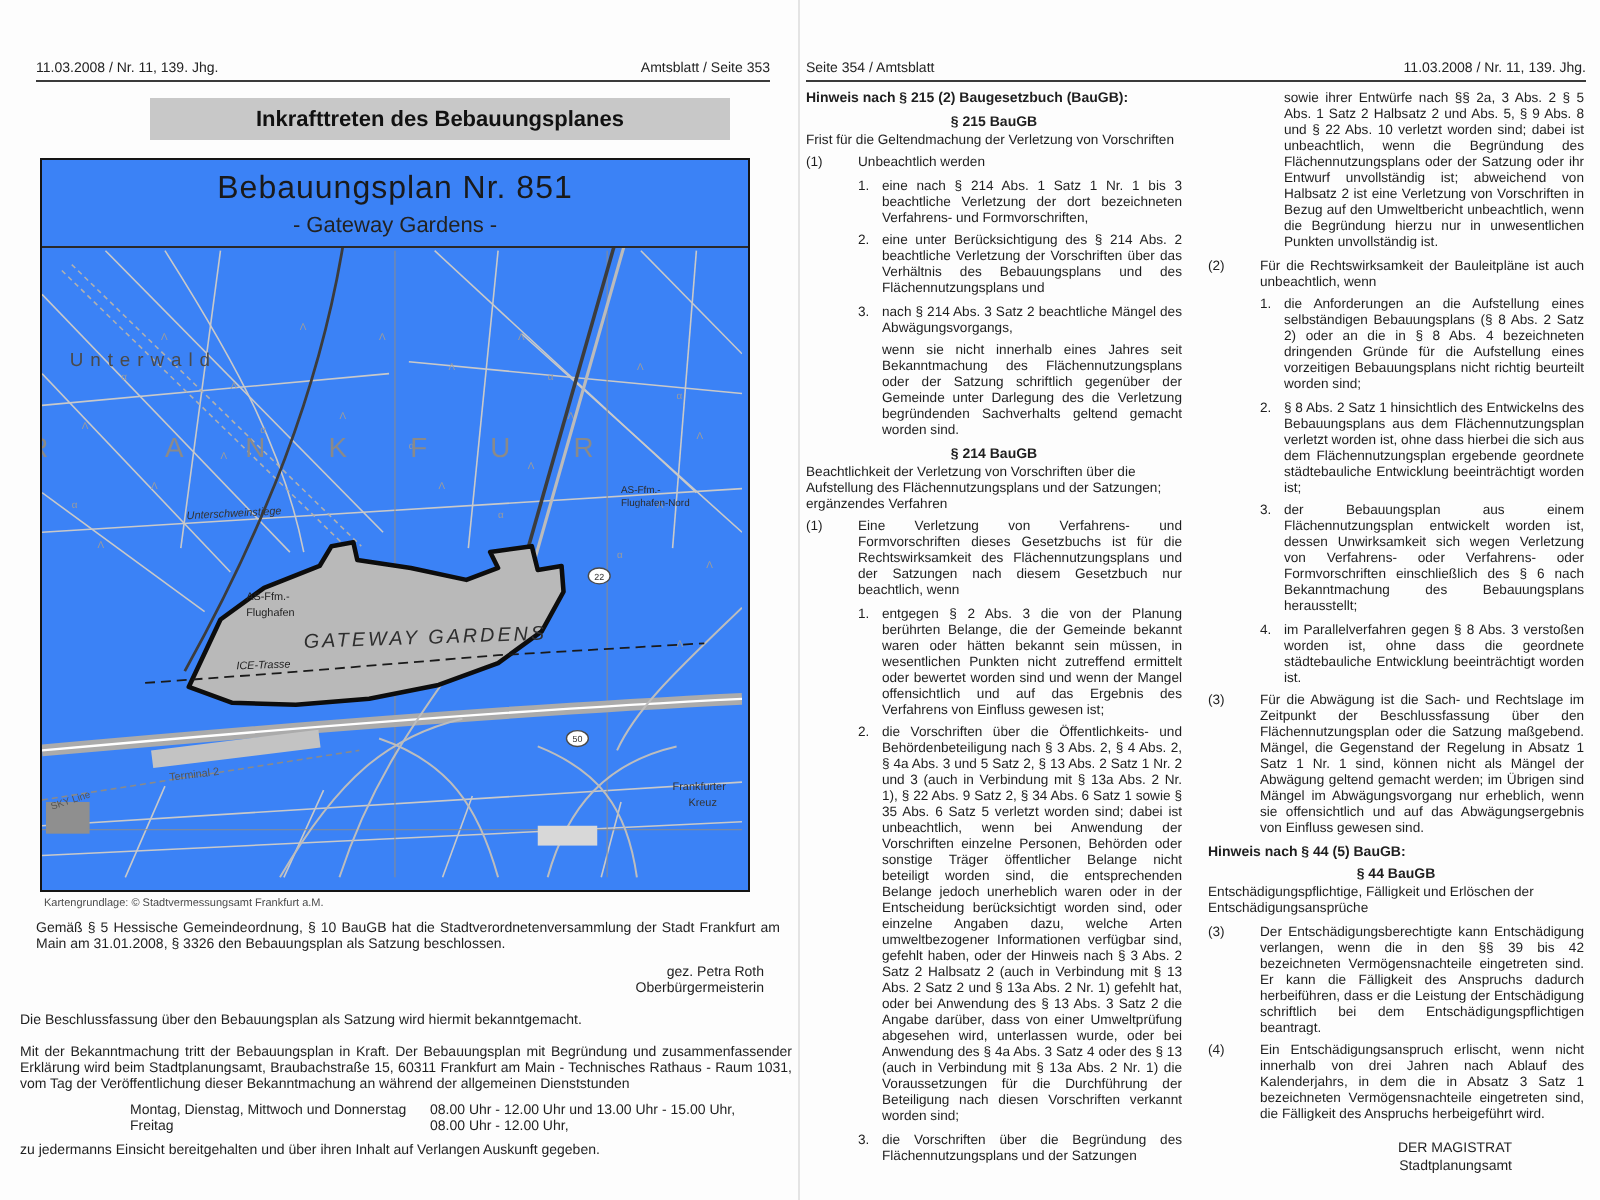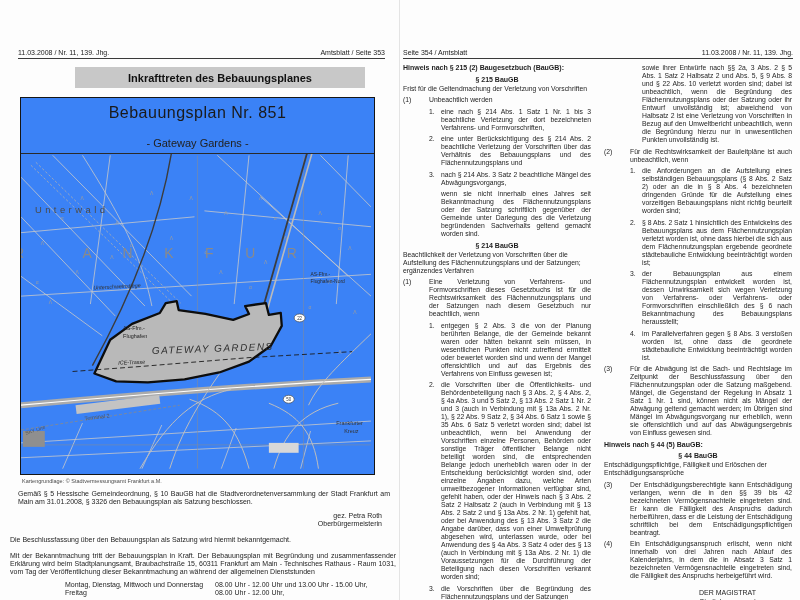--- a/index.html
+++ b/index.html
@@ -1,38 +1,38 @@
 <!DOCTYPE html>
 <html><head>
 <meta charset="utf-8">
 <style>
   html,body{margin:0;padding:0;}
   body{
     width:800px;height:600px;overflow:hidden;background:#fdfdfd;
     font-family:"Liberation Sans",sans-serif;color:#1e1e1e;position:relative;
   }
-  .page{position:absolute;top:18px;height:488px;}
+  .page{position:absolute;top:0;height:488px;}
   #left-page{left:0;width:399px;}
   #right-page{left:400px;width:400px;}
   .seam{position:absolute;left:399px;top:0;width:1px;height:600px;background:#e4e4e4;}
 
   
   .pg-header{display:flex;justify-content:space-between;align-items:flex-end;
     border-bottom:1px solid #3a3a3a;padding-bottom:2px;font-size:7px;color:#222;}
   #left-page .pg-header{margin:31px 14px 0 18px;}
   #right-page .pg-header{margin:31px 7px 0 3px;}
 
   
   .title-bar{margin:8px 0 0 75px;width:290px;height:21px;background:#c8c8c8;
     display:flex;align-items:center;justify-content:center;
     font-weight:bold;font-size:11px;color:#111;}
   .map-box{margin:9px 0 0 20px;width:353px;border:1.4px solid #151515;background:#3b82f6;}
   .map-title{ text-align:center;padding:6px 0 4px 0;border-bottom:1px solid #2a2a2a;}
   .map-title .t1{font-size:16px;color:#1a1a1a;letter-spacing:0.5px;}
-  .map-title .t2{font-size:11px;color:#222;margin-top:15px;}
+  .map-title .t2{font-size:11px;color:#222;margin-top:3px;}
   .map-caption{margin:3px 0 0 22px;font-size:5.5px;color:#4a4a4a;}
   .lp-body{margin:0 3px 0 10px;font-size:7px;line-height:8.3px;}
   .lp-p1{margin:6px 6px 0 8px;text-align:justify;}
   .lp-sig{margin-top:5px;text-align:right;padding-right:14px;line-height:8px;}
   .lp-p{margin-top:8px;text-align:justify;}
   .sched{margin-top:4px;}
   .sched-row{display:flex;}
   .sched-days{margin-left:55px;width:150px;flex:none;}
   .sched-hours{flex:1;}
 

